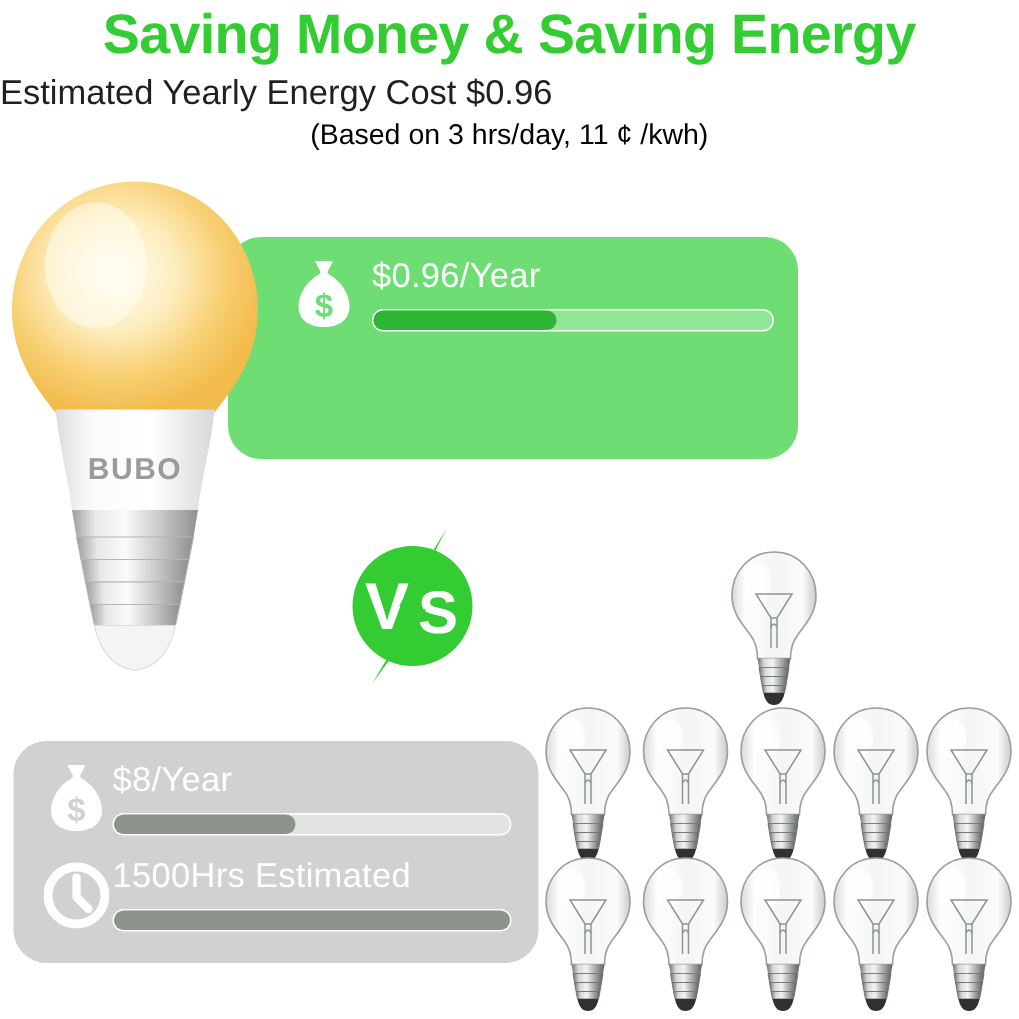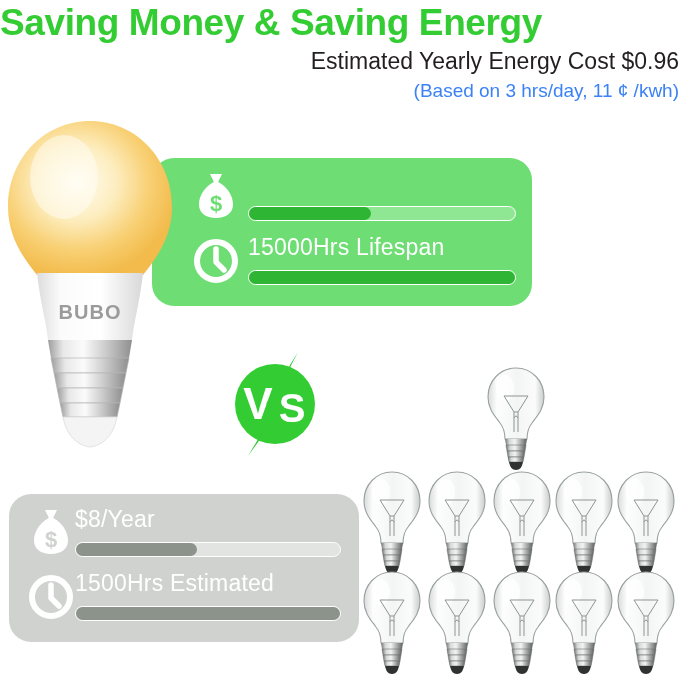--- a/index.html
+++ b/index.html
@@ -17,44 +17,45 @@
     background: #ffffff;
     overflow: hidden;
   }
 
   
   .headline {
     position: absolute;
     left: 0;
     top: 2px;
     width: 679px;
+    text-align: center;
     font-size: 37px;
     font-weight: bold;
     color: #33cc33;
     letter-spacing: -0.4px;
     white-space: nowrap;
   }
   .subline-1 {
     position: absolute;
     left: 0;
     top: 48px;
     width: 679px;
-    text-align: right;
+    text-align: left;
     font-size: 23px;
     color: #231f20;
     white-space: nowrap;
   }
   .subline-2 {
     position: absolute;
     left: 0;
     top: 80px;
     width: 679px;
-    text-align: right;
+    text-align: center;
     font-size: 19px;
-    color: #3b82f6;
+    color: #000000;
     white-space: nowrap;
   }
 
   
   .panel {
     position: absolute;
     border-radius: 22px;
     box-sizing: border-box;
   }
   .panel-green {
@@ -165,37 +166,26 @@
 
   <div class="panel panel-green">
 
     <div class="stat-row row-1">
       <span class="stat-icon">
         <svg viewBox="0 0 44 48" width="44" height="48">
           <path d="M16 2 L28 2 L24.5 9 Q24 10 25 10.6 C33 15 39 23.5 39 32.5 C39 41 32 46 22 46 C12 46 5 41 5 32.5 C5 23.5 11 15 19 10.6 Q20 10 19.5 9 Z" fill="#ffffff"></path>
           <text x="22" y="39" font-family="'Liberation Sans', sans-serif" font-size="22" font-weight="bold" fill="#6ede74" text-anchor="middle">$</text>
         </svg>
       </span>
+      <span class="stat-label">$0.96/Year</span>
       <span class="bar-track">
         <span class="bar-fill" style="width: 46%;"></span>
       </span>
     </div>
 
-    <div class="stat-row row-2">
-      <span class="stat-icon">
-        <svg viewBox="0 0 44 48" width="44" height="48">
-          <circle cx="22" cy="25" r="19" fill="none" stroke="#ffffff" stroke-width="6"></circle>
-          <path d="M22 13 L22 26 L30 34" fill="none" stroke="#ffffff" stroke-width="5.5" stroke-linecap="round" stroke-linejoin="round"></path>
-        </svg>
-      </span>
-      <span class="stat-label">15000Hrs Lifespan</span>
-      <span class="bar-track">
-        <span class="bar-fill" style="width: 100%;"></span>
-      </span>
-    </div>
   </div>
 
   <div class="panel panel-gray">
 
     <div class="stat-row row-1">
       <span class="stat-icon">
         <svg viewBox="0 0 44 48" width="44" height="48">
           <path d="M16 2 L28 2 L24.5 9 Q24 10 25 10.6 C33 15 39 23.5 39 32.5 C39 41 32 46 22 46 C12 46 5 41 5 32.5 C5 23.5 11 15 19 10.6 Q20 10 19.5 9 Z" fill="#ffffff"></path>
           <text x="22" y="39" font-family="'Liberation Sans', sans-serif" font-size="22" font-weight="bold" fill="#cfd2cf" text-anchor="middle">$</text>
         </svg>

